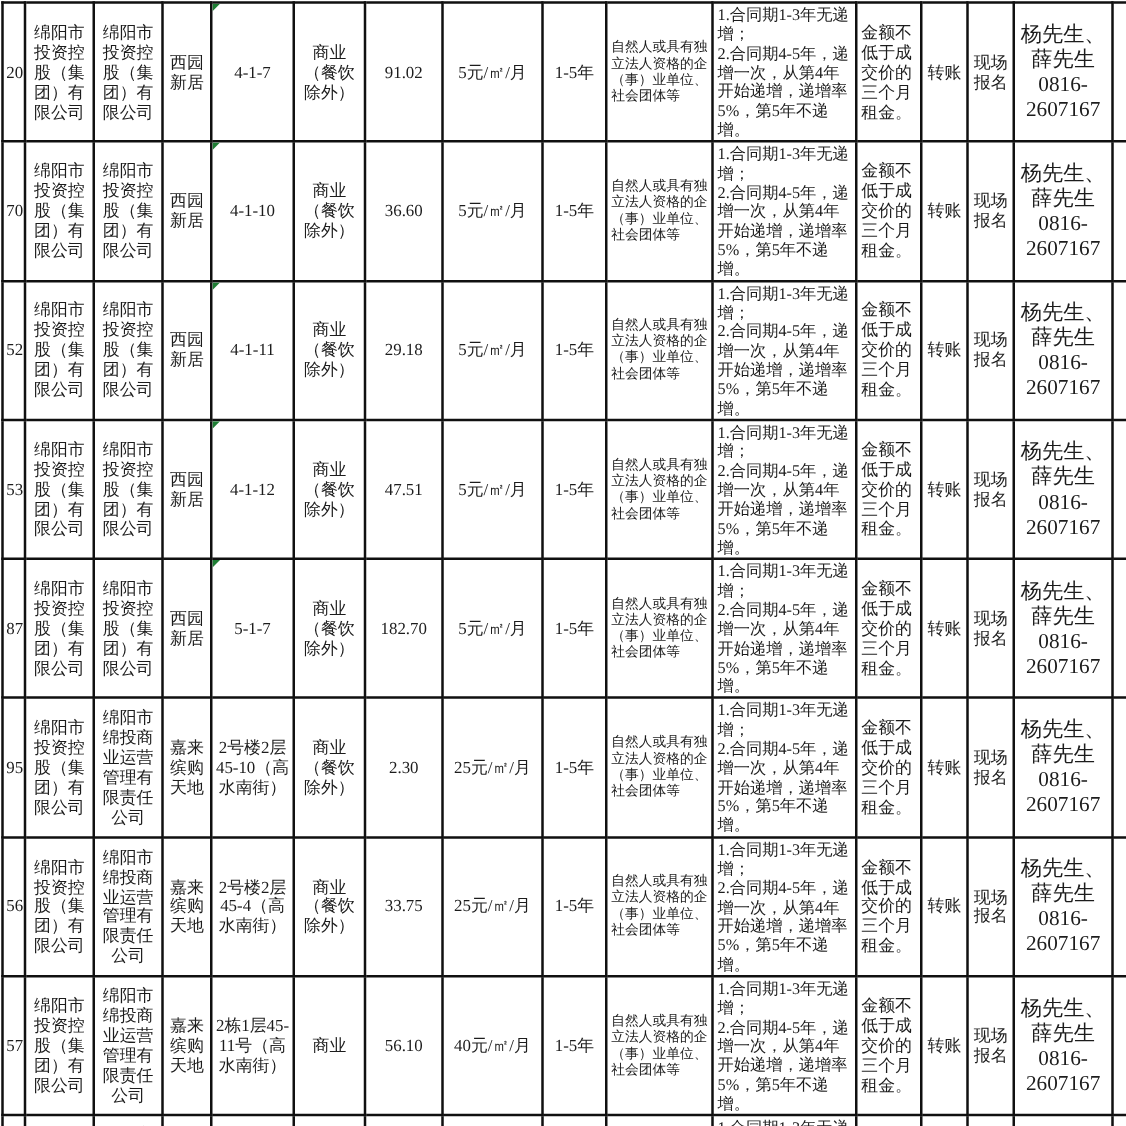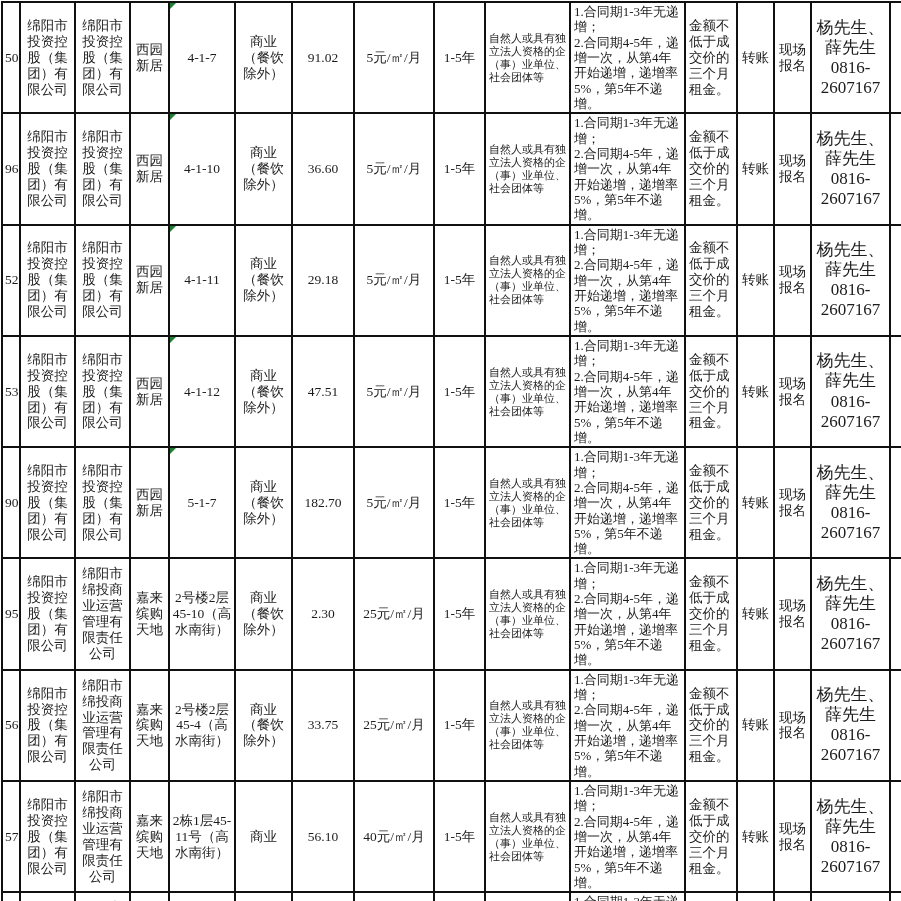--- a/index.html
+++ b/index.html
@@ -67,42 +67,42 @@
         <col class="c-eligibility">
         <col class="c-escalation">
         <col class="c-deposit">
       <col class="c-payment">
         <col class="c-registration">
         <col class="c-contact">
         <col class="c-blank">
     </colgroup>
     <tbody>
         <tr>
-          <td class="col-num"><span class="cellText">50</span></td>
+          <td class="col-num"><span class="cellText">20</span></td>
           <td class="col-owner"><span class="cellText">绵阳市投资控股（集团）有限公司</span></td>
           <td class="col-operator"><span class="cellText">绵阳市投资控股（集团）有限公司</span></td>
           <td class="col-location"><span class="cellText">西园新居</span></td>
           <td class="col-unit"><span class="flag" style="border-top-color: rgb(30, 126, 52);"></span><span class="cellText">4-1-7</span></td>
           <td class="col-usage"><span class="cellText">商业（餐饮除外）</span></td>
           <td class="col-area"><span class="cellText">91.02</span></td>
           <td class="col-price"><span class="cellText">5元/㎡/月</span></td>
           <td class="col-term"><span class="cellText">1-5年</span></td>
           <td class="col-eligibility"><span class="cellText">自然人或具有独立法人资格的企（事）业单位、社会团体等</span></td>
           <td class="col-escalation"><span class="cellText">1.合同期1-3年无递增；
 2.合同期4-5年，递增一次，从第4年开始递增，递增率5%，第5年不递增。</span></td>
           <td class="col-deposit"><span class="cellText">金额不低于成交价的三个月租金。</span></td>
           <td class="col-payment"><span class="cellText">转账</span></td>
           <td class="col-registration"><span class="cellText">现场报名</span></td>
           <td class="col-contact"><span class="cellText">杨先生、
 薛先生
 0816-2607167</span></td>
           <td class="col-blank"></td>
         </tr>
         <tr>
-          <td class="col-num"><span class="cellText">96</span></td>
+          <td class="col-num"><span class="cellText">70</span></td>
           <td class="col-owner"><span class="cellText">绵阳市投资控股（集团）有限公司</span></td>
           <td class="col-operator"><span class="cellText">绵阳市投资控股（集团）有限公司</span></td>
           <td class="col-location"><span class="cellText">西园新居</span></td>
           <td class="col-unit"><span class="flag" style="border-top-color: rgb(30, 126, 52);"></span><span class="cellText">4-1-10</span></td>
           <td class="col-usage"><span class="cellText">商业（餐饮除外）</span></td>
           <td class="col-area"><span class="cellText">36.60</span></td>
           <td class="col-price"><span class="cellText">5元/㎡/月</span></td>
           <td class="col-term"><span class="cellText">1-5年</span></td>
           <td class="col-eligibility"><span class="cellText">自然人或具有独立法人资格的企（事）业单位、社会团体等</span></td>
           <td class="col-escalation"><span class="cellText">1.合同期1-3年无递增；
@@ -151,21 +151,21 @@
 2.合同期4-5年，递增一次，从第4年开始递增，递增率5%，第5年不递增。</span></td>
           <td class="col-deposit"><span class="cellText">金额不低于成交价的三个月租金。</span></td>
           <td class="col-payment"><span class="cellText">转账</span></td>
           <td class="col-registration"><span class="cellText">现场报名</span></td>
           <td class="col-contact"><span class="cellText">杨先生、
 薛先生
 0816-2607167</span></td>
           <td class="col-blank"></td>
         </tr>
         <tr>
-          <td class="col-num"><span class="cellText">90</span></td>
+          <td class="col-num"><span class="cellText">87</span></td>
           <td class="col-owner"><span class="cellText">绵阳市投资控股（集团）有限公司</span></td>
           <td class="col-operator"><span class="cellText">绵阳市投资控股（集团）有限公司</span></td>
           <td class="col-location"><span class="cellText">西园新居</span></td>
           <td class="col-unit"><span class="flag" style="border-top-color: rgb(30, 126, 52);"></span><span class="cellText">5-1-7</span></td>
           <td class="col-usage"><span class="cellText">商业（餐饮除外）</span></td>
           <td class="col-area"><span class="cellText">182.70</span></td>
           <td class="col-price"><span class="cellText">5元/㎡/月</span></td>
           <td class="col-term"><span class="cellText">1-5年</span></td>
           <td class="col-eligibility"><span class="cellText">自然人或具有独立法人资格的企（事）业单位、社会团体等</span></td>
           <td class="col-escalation"><span class="cellText">1.合同期1-3年无递增；

